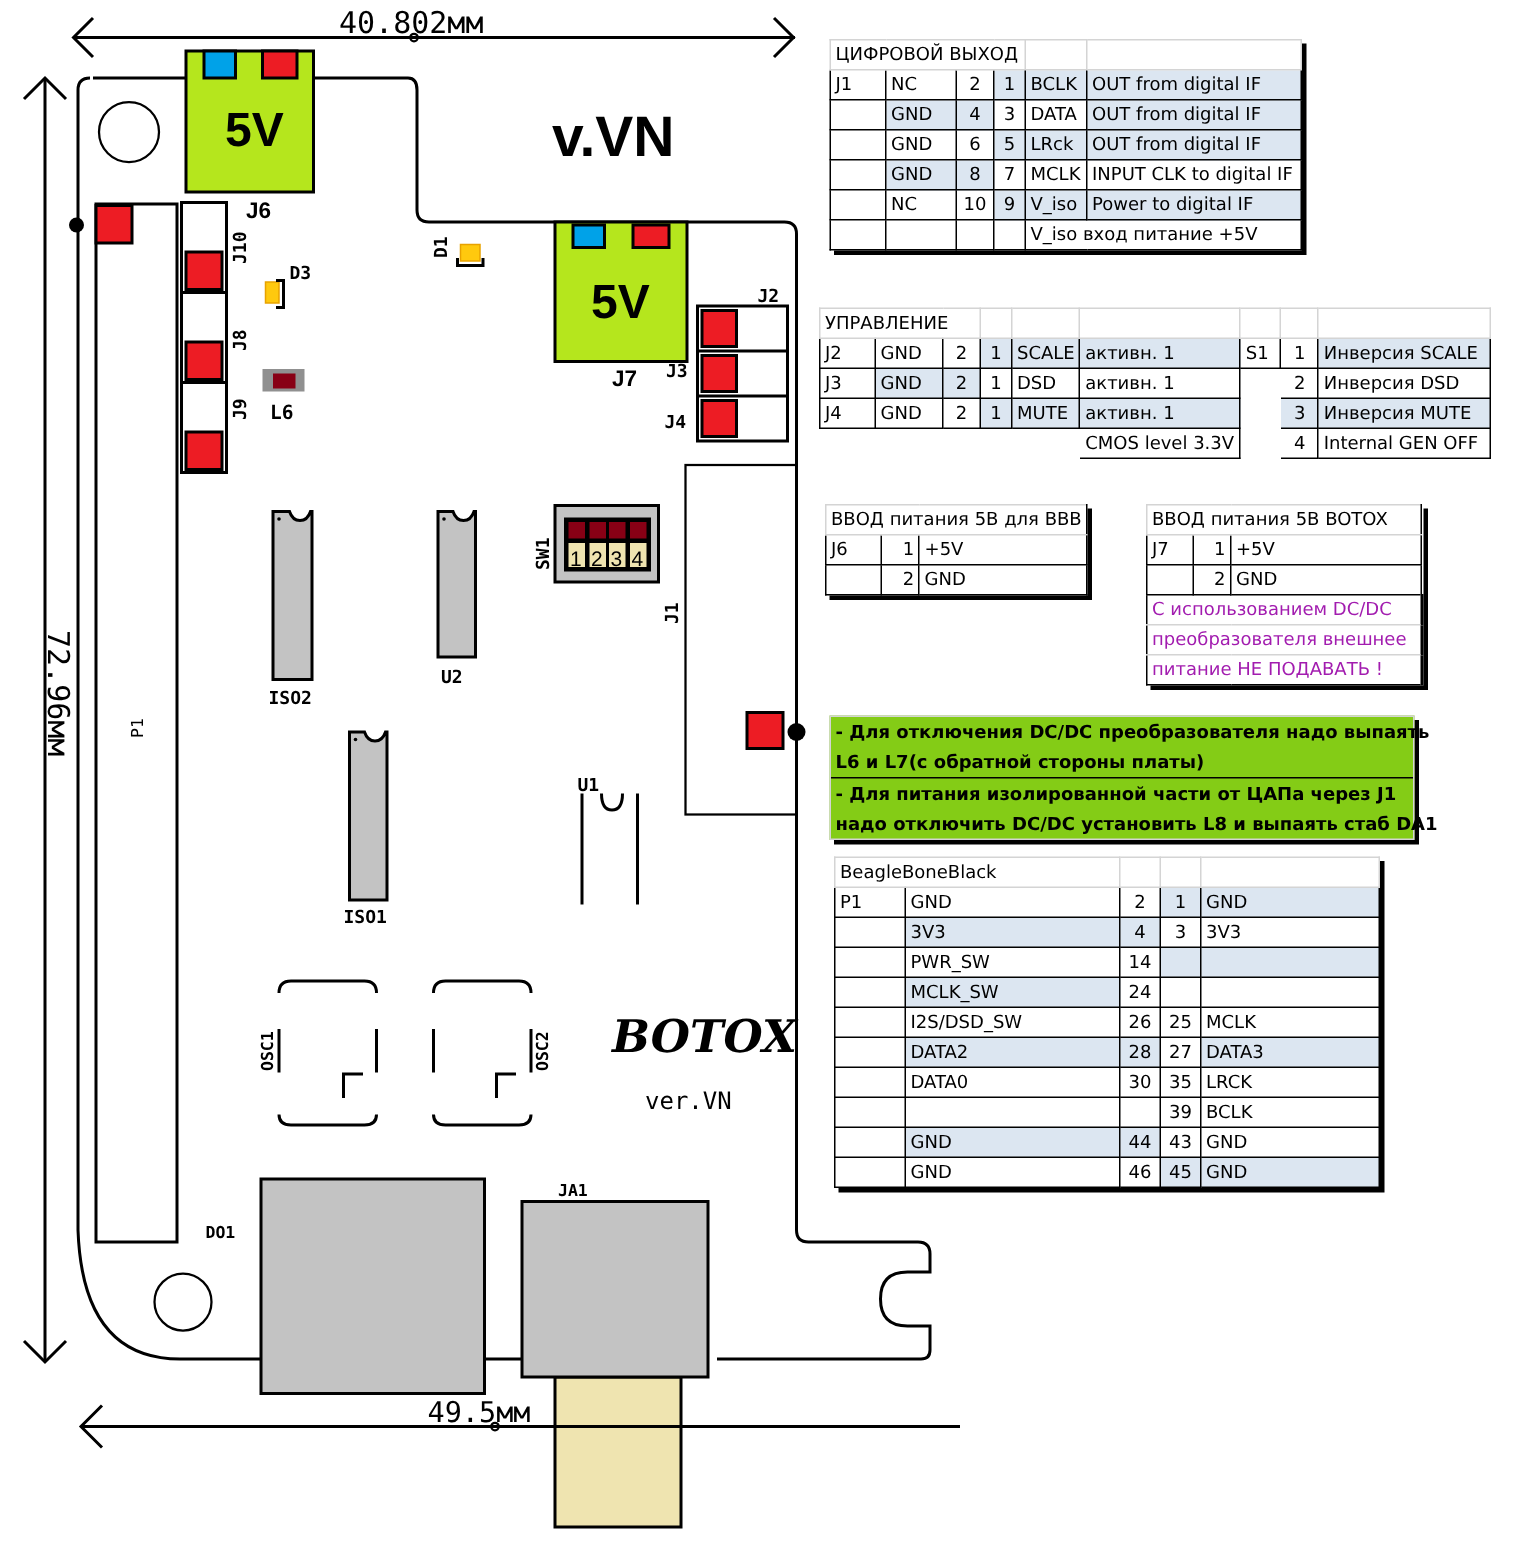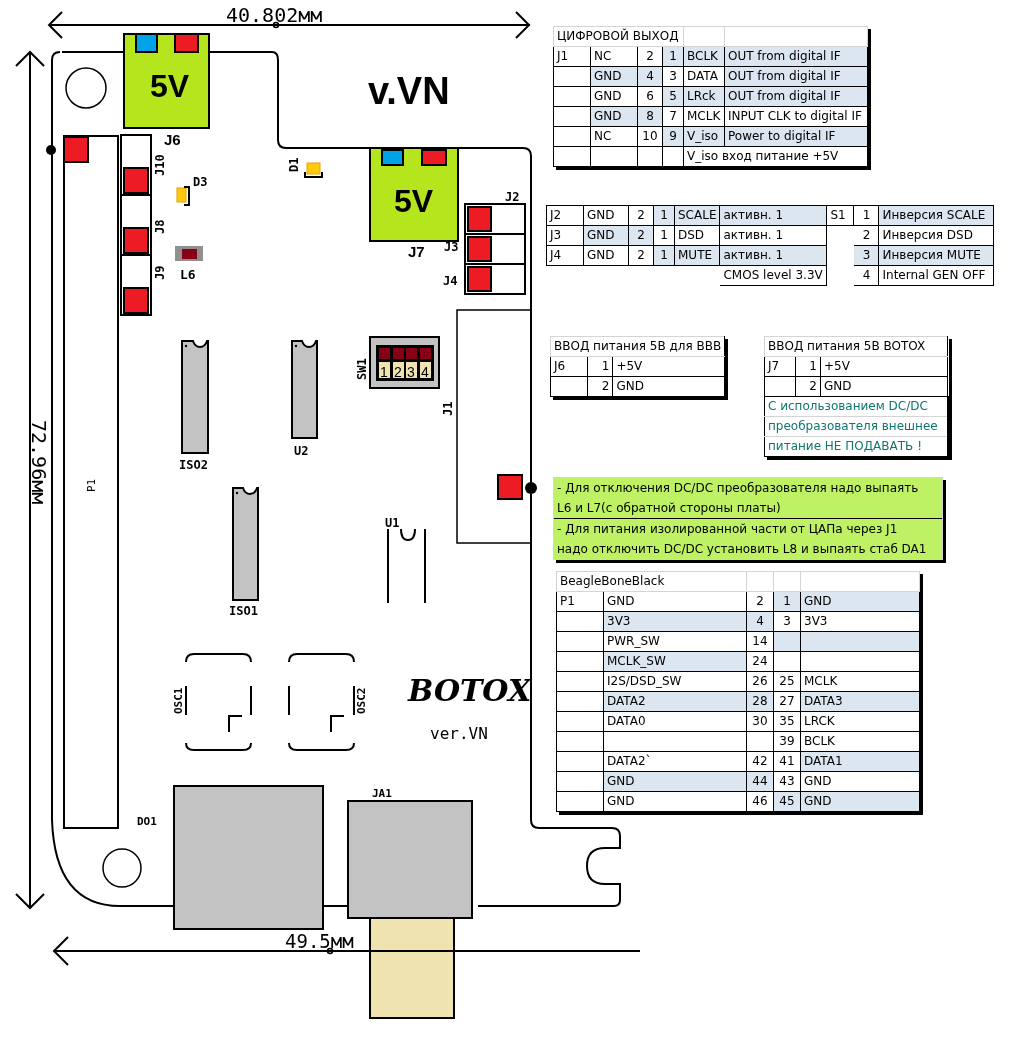--- a/index.html
+++ b/index.html
@@ -5,23 +5,23 @@
   html, body { margin:0; padding:0; background:#ffffff; }
   body { width:1024px; height:1042px; position:relative; overflow:hidden; font-family:"Liberation Sans", sans-serif; }
   #board { position:absolute; left:0; top:0; width:1024px; height:1042px; }
   .tbl { position:absolute; border-collapse:collapse; font-family:"DejaVu Sans", sans-serif; font-size:12px; color:#000; background:#fff; }
   .tbl td { border:1px solid #000; padding:0 3px; height:19px; line-height:19px; white-space:nowrap; }
   .tbl td.h { border:1px solid #d4d4d4; }
   .tbl td.n { text-align:right; }
   .tbl td.nc { text-align:center; }
   .tbl td.b { background:#dce6f1; }
   .tbl td.nb { border-color:transparent; }
-  .tbl td.red { color:#0f766e; border-left:1px solid #000; border-right:2px solid #000; border-top:1px solid #d4d4d4; border-bottom:1px solid #d4d4d4;}
+  .tbl td.red { color:#a21caf; border-left:1px solid #000; border-right:2px solid #000; border-top:1px solid #d4d4d4; border-bottom:1px solid #d4d4d4;}
   .shadow { box-shadow: 3px 3px 0 #000; }
-  .note { position:absolute; left:553px; width:388px; font-family:"DejaVu Sans", sans-serif; font-size:12px; background:#bef264; box-shadow:3px 3px 0 #000; border:1px solid #d4d4d4; }
+  .note { position:absolute; left:553px; width:388px; font-family:"DejaVu Sans", sans-serif; font-size:12px; background:#84cc16; box-shadow:3px 3px 0 #000; border:1px solid #d4d4d4;font-weight:bold; }
   .note div { line-height:20px; padding-left:3px; white-space:nowrap; }
   .note .sep { border-top:1px solid #000; }
   .pcb-text { font-family:"DejaVu Sans Mono", monospace; }
 </style>
 </head>
 <body>
 
 <svg id="board" viewBox="0 0 1024 1042" xmlns="http://www.w3.org/2000/svg">
   <g fill="none" stroke="#000" stroke-width="2">
 
@@ -263,20 +263,29 @@
         <td></td>
         <td></td>
         <td></td>
     <td colspan="2">V_iso вход питание  +5V</td>
   </tr>
 </tbody>
   </table>
 
 <table class="tbl" style="left:546px; top:205px;">
   <tbody>
+      <tr>
+    <td class="h" colspan="3">УПРАВЛЕНИЕ</td>
+    <td class="h"></td>
+        <td class="h"></td>
+        <td class="h"></td>
+        <td class="h"></td>
+        <td class="h"></td>
+        <td class="h"></td>
+  </tr>
   <tr>
     <td style="width:30px">J2</td>
     <td style="width:38px">GND</td>
     <td class="nc" style="width:18px">2</td>
     <td class="nc b" style="width:14px">1</td>
     <td class="b" style="width:38px">SCALE</td>
     <td class="b" style="width:100px">активн. 1</td>
     <td style="width:20px">S1</td>
     <td class="nc" style="width:18px">1</td>
     <td class="b" style="width:108px">Инверсия SCALE</td>
@@ -432,27 +441,20 @@
       </tr>
       <tr>
         <td></td>
         <td></td>
         <td class="nc"></td>
         <td class="nc">39</td>
         <td>BCLK</td>
       </tr>
       <tr>
         <td></td>
-        <td>DATA2`</td>
-        <td class="nc">42</td>
-        <td class="nc">41</td>
-        <td class="b">DATA1</td>
-      </tr>
-      <tr>
-        <td></td>
         <td class="b">GND</td>
         <td class="nc b">44</td>
         <td class="nc">43</td>
         <td>GND</td>
       </tr>
       <tr>
         <td></td>
         <td>GND</td>
         <td class="nc">46</td>
         <td class="nc b">45</td>

